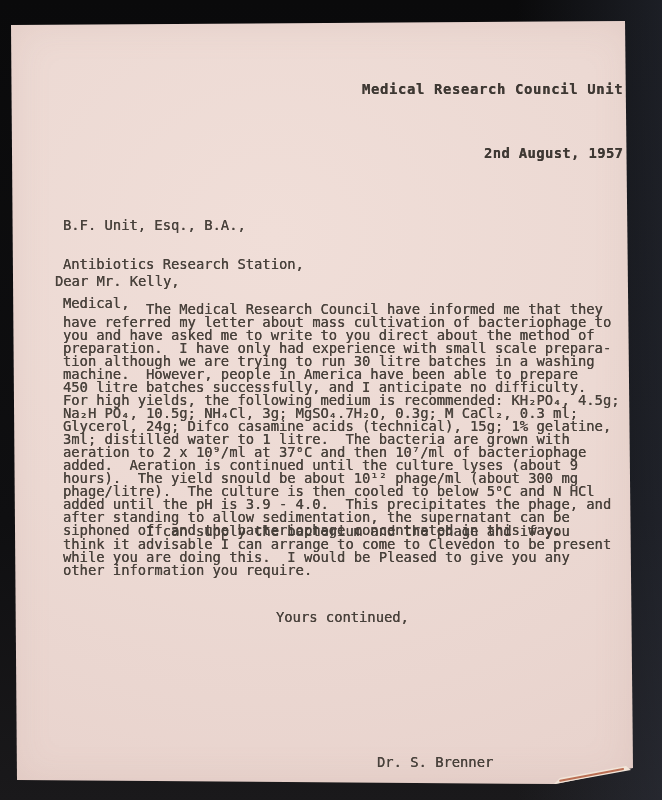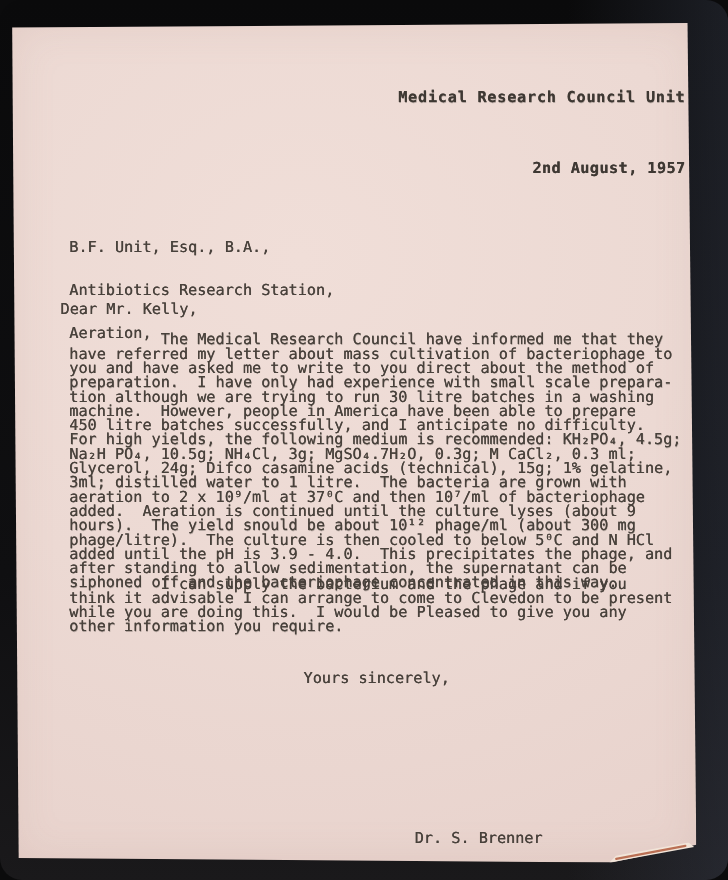--- a/index.html
+++ b/index.html
@@ -9,21 +9,20 @@
   }
   .page {
     position: relative;
     width: 662px;
     height: 800px;
     overflow: hidden;
     font-family: "DejaVu Sans Mono", "Liberation Mono", monospace;
     background:
       linear-gradient(to right, rgba(0,0,0,0) 78%, rgba(58,64,80,0.38) 100%),
       linear-gradient(to bottom, #0a0a0b 0%, #0f0f11 65%, #1a191b 100%);
-    border-radius: 20px;
   }
   .paper {
     position: absolute;
     left: 10px;
     top: 20px;
     width: 625px;
     height: 766px;
     background:
       radial-gradient(120% 90% at 42% 28%, #f0ded8 0%, #ecd9d3 48%, #e7d1cb 100%);
     clip-path: polygon(1px 5px, 615px 1px, 619px 360px, 623px 748px, 546px 764px, 7px 760px);
@@ -94,21 +93,21 @@
   <div class="fold-flap"></div>
   <div class="fold-line"></div>
 
   <div class="txt letterhead">Medical Research Council Unit</div>
 
   <div class="txt date">2nd August, 1957</div>
 
   <div class="txt address">
     <div class="addr-line">B.F. Unit, Esq., B.A.,</div>
     <div class="addr-line">Antibiotics Research Station,</div>
-    <div class="addr-line">Aeration,</div>
+    <div class="addr-line">Medical,</div>
   </div>
 
   <div class="txt salutation">Dear Mr. Kelly,</div>
 
   <div class="txt para1">          The Medical Research Council have informed me that they
 have referred my letter about mass cultivation of bacteriophage to
 you and have asked me to write to you direct about the method of
 preparation.  I have only had experience with small scale prepara-
 tion although we are trying to run 30 litre batches in a washing
 machine.  However, people in America have been able to prepare
@@ -123,17 +122,17 @@
 phage/litre).  The culture is then cooled to below 5⁰C and N HCl
 added until the pH is 3.9 - 4.0.  This precipitates the phage, and
 after standing to allow sedimentation, the supernatant can be
 siphoned off and the bacteriophage concentrated in this way.</div>
 
   <div class="txt para2">          I can supply the bacterium and the phage and if you
 think it advisable I can arrange to come to Clevedon to be present
 while you are doing this.  I would be Pleased to give you any
 other information you require.</div>
 
-  <div class="txt closing">Yours sincerely,</div>
+  <div class="txt closing">Yours continued,</div>
 
   <div class="txt signature">Dr. S. Brenner</div>
 
 </div>
 
 </body></html>

